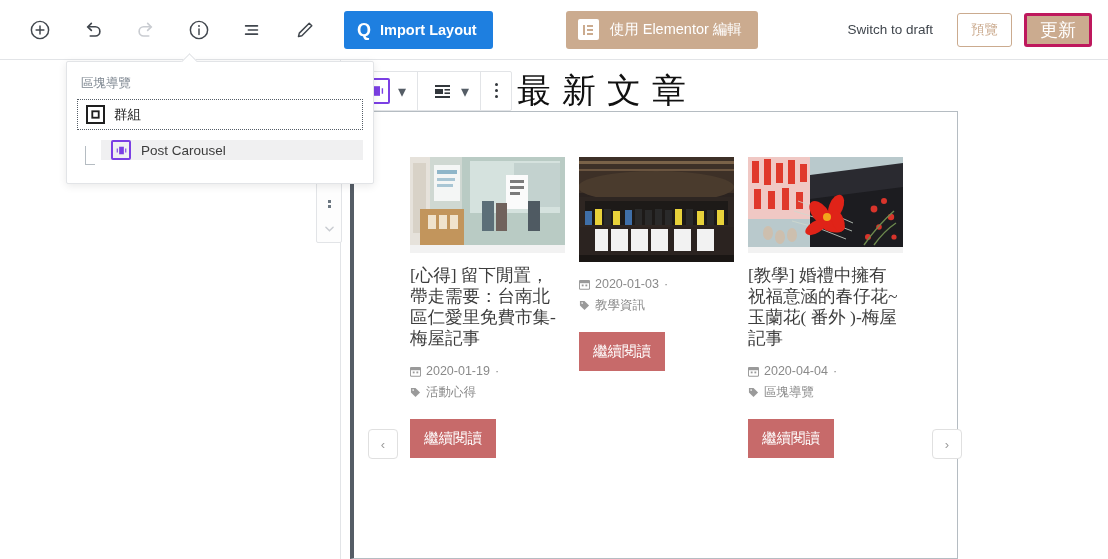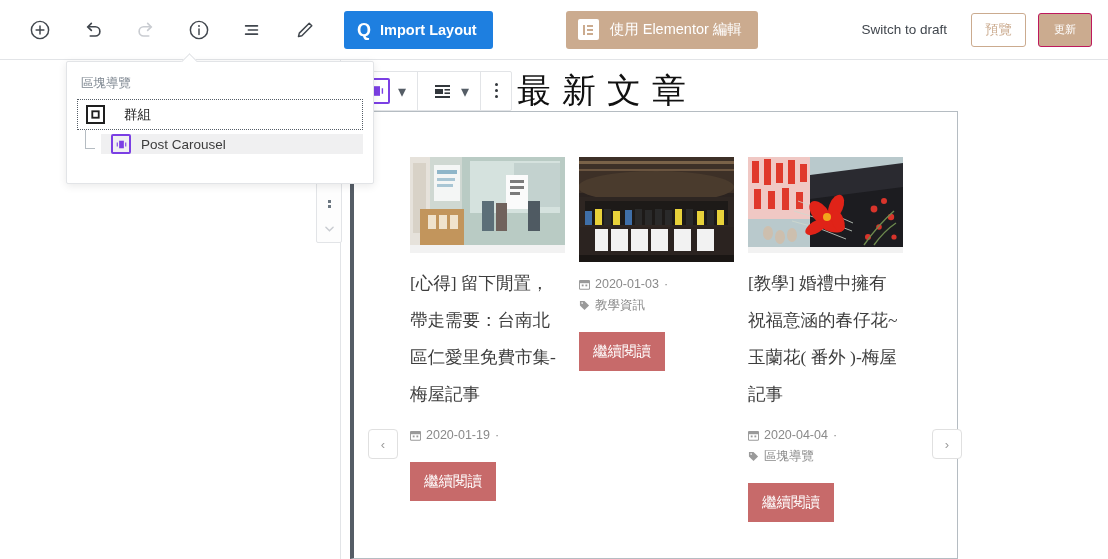--- a/index.html
+++ b/index.html
@@ -55,22 +55,22 @@
     white-space: nowrap;
   }
   .btn-preview {
     height: 34px; min-width: 54px; padding: 0 13px;
     border: 1px solid #cbab8f; color: #cbab8f; background: #fff;
     border-radius: 3px; font-size: 13.5px;
     display: flex; align-items: center; justify-content: center; cursor: pointer;
   }
   .btn-update {
     height: 34px; min-width: 54px; padding: 0 13px;
-    background: #cbab8f; color: #fff; border: 1px solid #be185d;
-    border-radius: 3px; font-size: 11px;
+    background: #cbab8f; color: #fff; border: 3px solid #be185d;
+    border-radius: 3px; font-size: 18px;
     display: flex; align-items: center; justify-content: center; cursor: pointer;
   }
 
   
   .editor-area {
     position: absolute; left: 0; top: 60px; width: 1108px; height: 499px;
     background: #fff;
   }
   .left-pane {
     position: absolute; left: 0; top: 0; width: 341px; height: 499px;
@@ -130,21 +130,21 @@
   }
   .cards { display: flex; gap: 14px; align-items: flex-start; }
   .card {
     width: 155px; background: #fff;
   }
   .card-img { width: 155px; height: 96px; overflow: hidden; position: relative; }
   .card-img svg { display: block; width: 100%; height: 100%; }
   .card.tall .card-img { height: 105px; }
   .card-title {
     font-family: "Liberation Serif", serif;
-    font-size: 17.5px; line-height: 37px; color: #3d3d3d;
+    font-size: 17.5px; line-height: 21px; color: #3d3d3d;
     margin-top: 12px; word-break: break-word;
   }
   .card-meta {
     margin-top: 12px; font-size: 12.5px; line-height: 21px; color: #8a8a8a;
   }
   .meta-row { display: flex; align-items: center; gap: 5px; }
   .meta-ic { color: #9a9a9a; display: inline-flex; }
   .read-btn {
     margin-top: 16px; display: inline-block; background: #c76a6a; color: #fff;
     font-size: 14.5px; padding: 10px 14px; cursor: pointer;
@@ -185,31 +185,31 @@
     content: ""; position: absolute; left: 2px; top: 3px;
     width: 12px; height: 12px; background: #fff;
     border-left: 1px solid #e2e4e7; border-top: 1px solid #e2e4e7;
     transform: rotate(45deg);
   }
   .pop-title {
     font-size: 12.5px; color: #7d8690; padding: 13px 0 7px 14px;
   }
   .nav-item-group {
     margin: 0 10px; height: 31px; border: 1px dotted #555d66;
-    display: flex; align-items: center; gap: 19px; padding: 0 8px;
+    display: flex; align-items: center; gap: 9px; padding: 0 8px;
     cursor: pointer;
   }
   .nav-ic-group {
     width: 19px; height: 19px; border: 2.5px solid #1e1e1e;
     display: flex; align-items: center; justify-content: center;
     color: #1e1e1e; flex: 0 0 auto;
   }
   .nav-label { font-size: 13.5px; color: #1e1e1e; }
   .child-row {
-    display: flex; align-items: flex-start; margin: 4px 10px 0 10px; height: 32px;
+    display: flex; align-items: center; margin: 4px 10px 0 10px; height: 32px;
   }
   .elbow {
     width: 24px; position: relative; flex: 0 0 auto;
   }
   .elbow::before {
     content: ""; position: absolute; left: 8px; top: -4px;
     width: 1px; height: 19px; background: #b5bcc2;
   }
   .elbow::after {
     content: ""; position: absolute; left: 8px; top: 14px;
@@ -381,20 +381,29 @@
                     <svg width="11" height="11" viewBox="0 0 12 12" fill="currentColor">
                       <rect x="0.5" y="1.6" width="11" height="9.6" rx="1" fill="none" stroke="currentColor" stroke-width="1.1"></rect>
                       <rect x="0.5" y="1.6" width="11" height="3"></rect>
                       <rect x="3" y="6" width="2" height="2"></rect>
                         <rect x="7" y="6" width="2" height="2"></rect>
                     </svg>
                   </span>
                   <span>2020-01-19</span>
                   <span>·</span>
                 </div>
+                <div class="meta-row">
+                  <span class="meta-ic">
+                    <svg width="11" height="11" viewBox="0 0 12 12" fill="currentColor">
+                      <path d="M1 1h5l5 5-5 5-5-5z"></path>
+                      <circle cx="3.4" cy="3.4" r="0.9" fill="#fff"></circle>
+                    </svg>
+                  </span>
+                  <span>活動心得</span>
+                </div>
               </div>
               <div class="read-btn">繼續閱讀</div>
             </div>
 
             <div class="card tall">
               <div class="card-img">
                 <svg viewBox="0 0 155 105" preserveAspectRatio="none" aria-hidden="true">
                   <rect width="155" height="105" fill="#2b2320"></rect>
                   <rect x="0" y="0" width="155" height="36" fill="#3d3027"></rect>
                   <rect x="0" y="4" width="155" height="3" fill="#7a6248"></rect>

